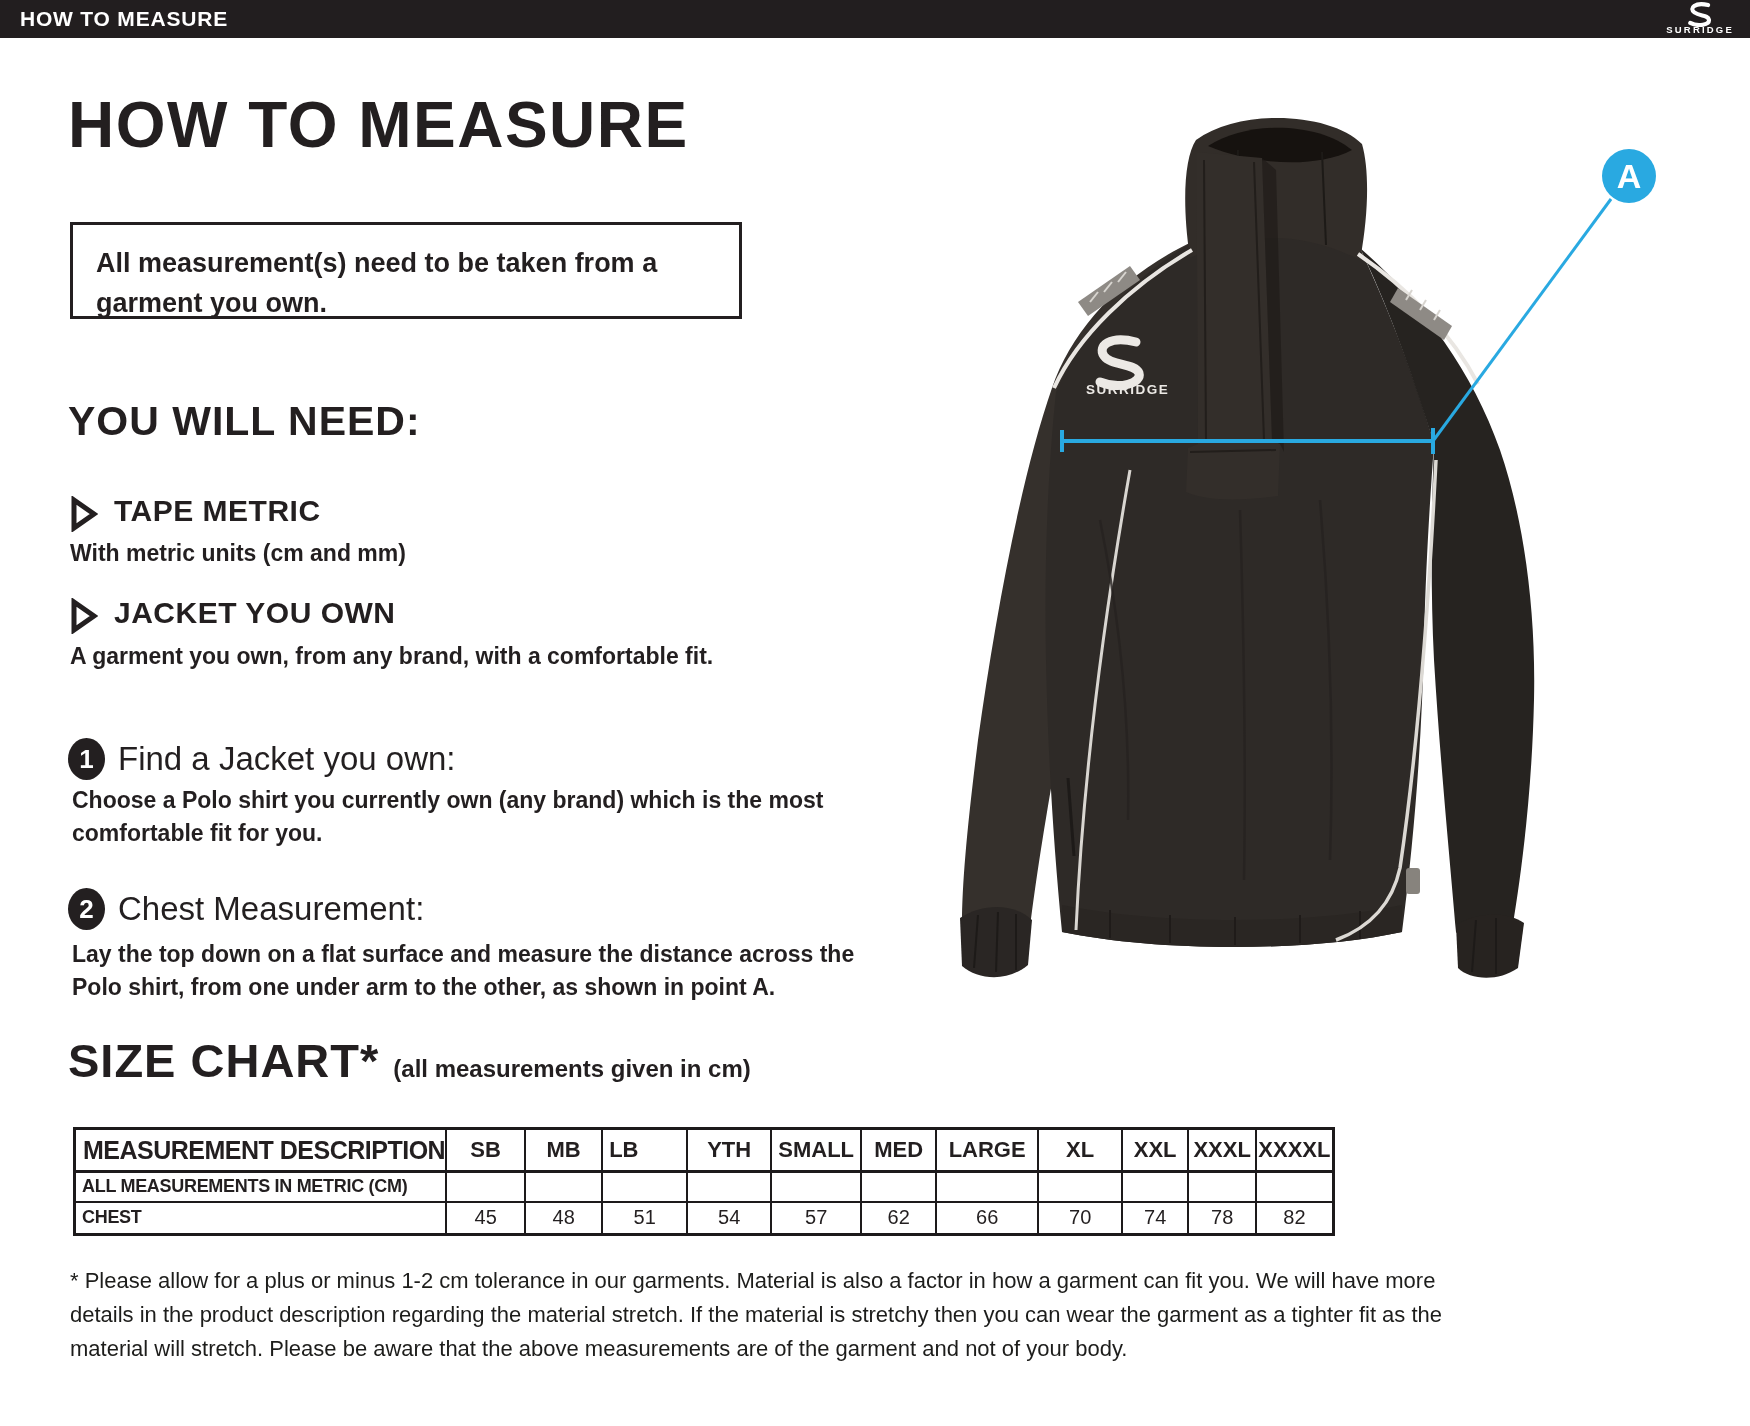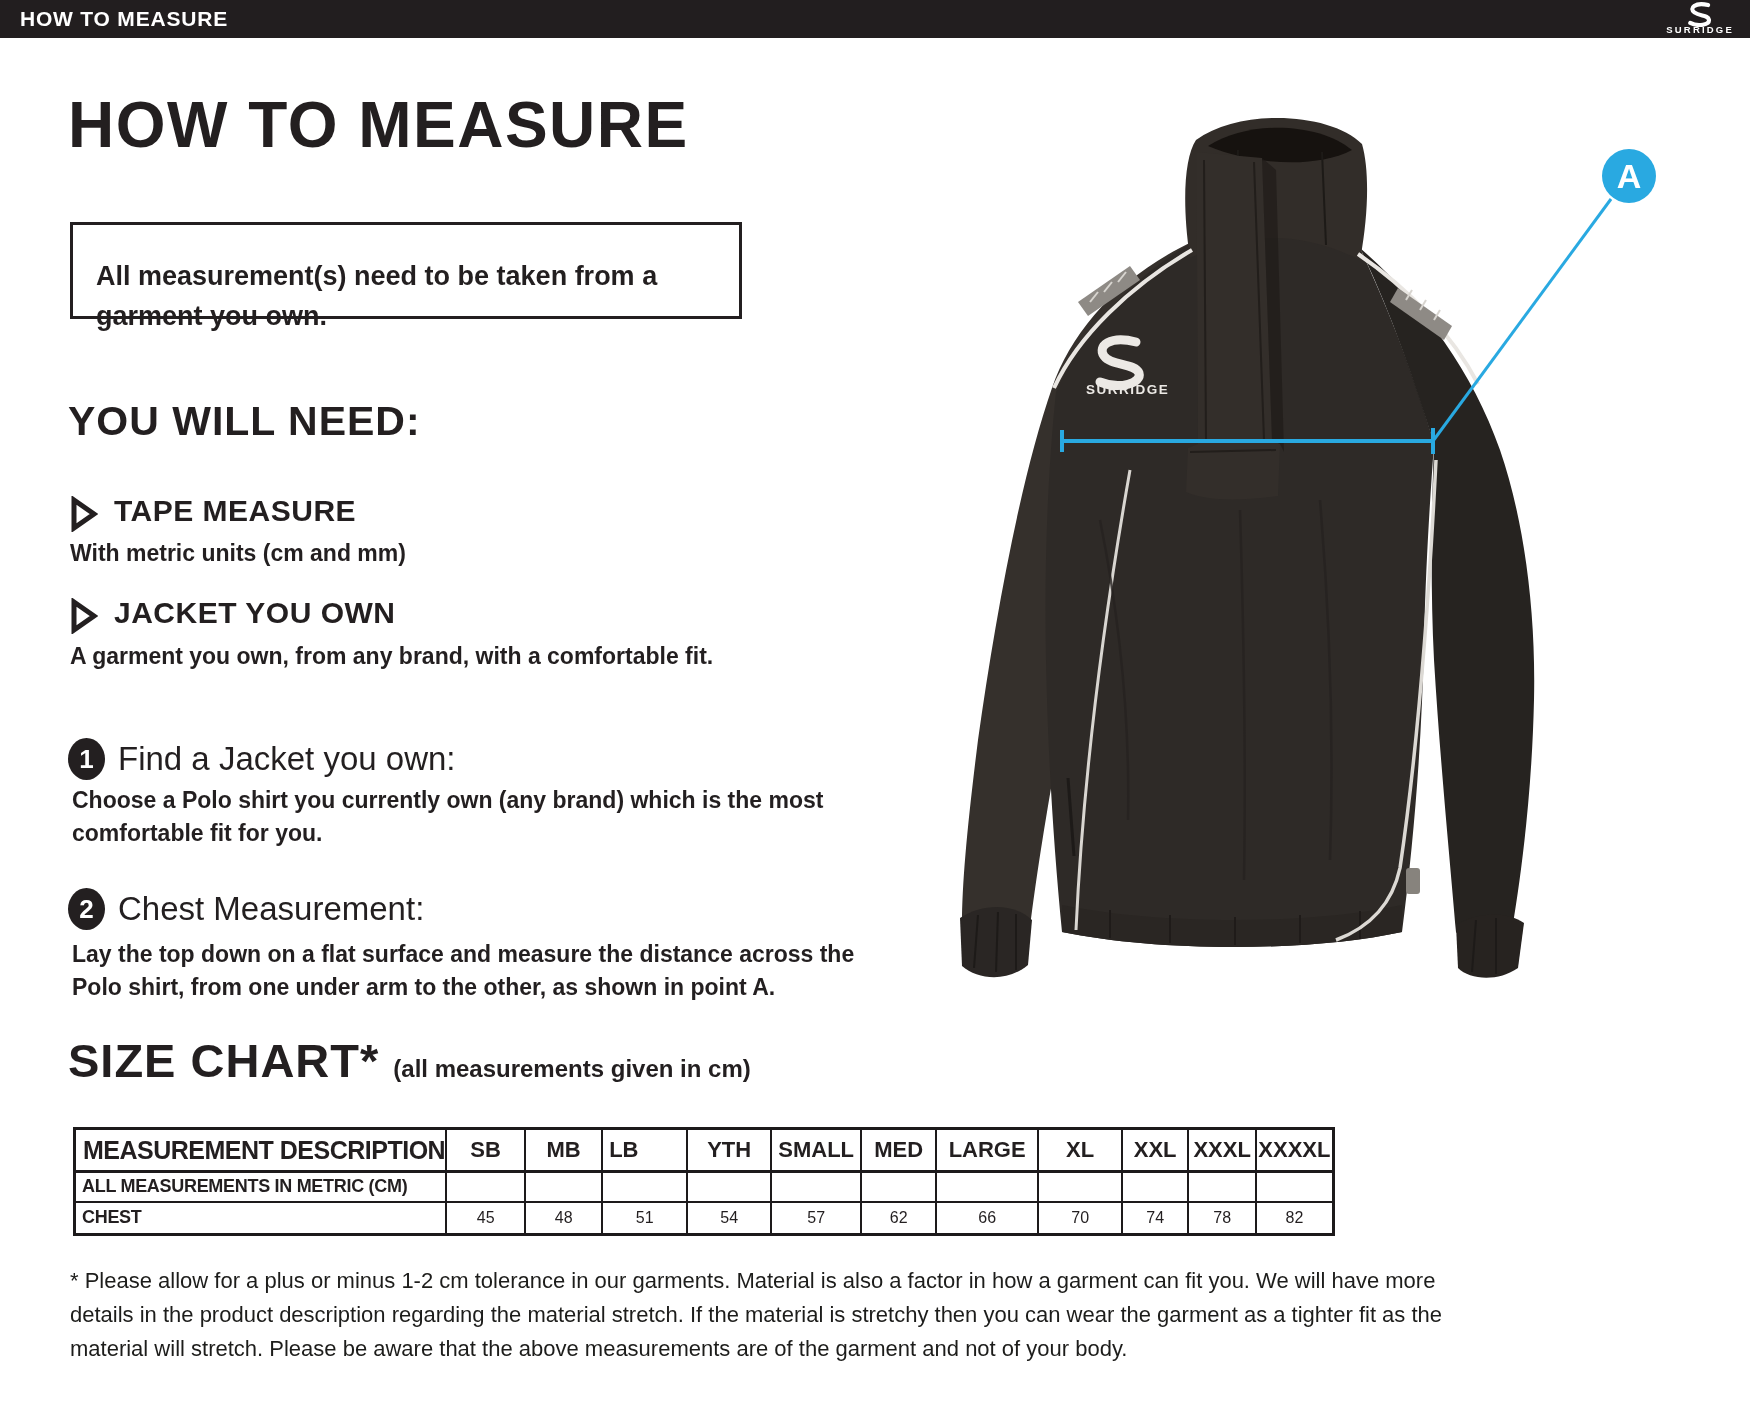--- a/index.html
+++ b/index.html
@@ -7,21 +7,21 @@
 
   
   .topbar { position:absolute; left:0; top:0; width:1750px; height:38px; background:#221e1f; display:flex; align-items:center; }
   .topbar-title { margin-left:20px; color:#fff; font-size:21px; font-weight:700; letter-spacing:0.8px; }
   .brand { position:absolute; right:16px; top:1px; text-align:center; color:#fff; line-height:1; }
   .brand svg { display:block; margin:0 auto; }
   .brand-name { font-size:9.5px; font-weight:700; letter-spacing:2.2px; margin-top:-2px; }
 
   .h1 { position:absolute; left:68px; top:88px; font-size:64px; font-weight:700; letter-spacing:1.5px; color:#231f20; }
 
-  .notice { position:absolute; left:70px; top:222px; width:672px; height:97px; border:3px solid #231f20; padding:31px 23px; font-size:27px; font-weight:700; line-height:40px; }
+  .notice { position:absolute; left:70px; top:222px; width:672px; height:97px; border:3px solid #231f20; padding:18px 23px; font-size:27px; font-weight:700; line-height:40px; }
 
   .ywn-heading { position:absolute; left:68px; top:398px; font-size:41px; font-weight:700; letter-spacing:1px; }
 
   .need-item-title { position:absolute; font-size:30px; font-weight:700; letter-spacing:0.5px; }
   .need-item-desc  { position:absolute; font-size:23px; font-weight:700; }
   .tri { position:absolute; width:28px; height:36px; }
 
   .step-circle { position:absolute; width:37px; height:42px; background:#231f20; border-radius:50%; color:#fff; font-size:26px; font-weight:700; text-align:center; line-height:42px; }
   .step-title { position:absolute; font-size:33px; font-weight:400; }
   .step-desc { position:absolute; width:830px; font-size:23px; font-weight:700; line-height:33px; }
@@ -33,21 +33,21 @@
   table.size { position:absolute; left:73px; top:1127px; border-collapse:collapse; table-layout:fixed; border:3px solid #1d1a1b; }
   table.size td, table.size th { border:2px solid #1d1a1b; vertical-align:middle; overflow:hidden; white-space:nowrap; }
   tr.hdr { height:43px; }
   tr.hdr th { border-bottom:3px solid #1d1a1b; }
   tr.r2 { height:30px; }
   tr.r3 { height:33px; }
   th.md { font-size:25px; font-weight:700; text-align:left; padding-left:7px; letter-spacing:-0.5px; }
   th.sz { font-size:22px; font-weight:700; text-align:center; }
   th.sz.left { text-align:left; padding-left:6px; }
   td.lbl { font-size:18px; font-weight:700; text-align:left; padding-left:6px; letter-spacing:-0.3px; }
-  td.val { font-size:16px; font-weight:400; text-align:center; }
+  td.val { font-size:20px; font-weight:400; text-align:center; }
 
   .footnote { position:absolute; left:70px; top:1264px; width:1410px; font-size:22px; font-weight:400; line-height:34px; color:#1d1d1b; }
 
   .jacket-svg { position:absolute; left:0; top:0; width:1750px; height:1426px; }
 </style>
 </head>
 <body>
 
 <div class="topbar">
   <span class="topbar-title">HOW TO MEASURE</span>
@@ -61,21 +61,21 @@
 
 <div class="h1">HOW TO MEASURE</div>
 
 <div class="notice">All measurement(s) need to be taken from a garment you own.</div>
 
 <div class="ywn-heading">YOU WILL NEED:</div>
 
 <svg class="tri" style="left:70px; top:496px;" viewBox="0 0 28 36">
   <polygon points="4,4 24,18 4,32" fill="#ffffff" stroke="#231f20" stroke-width="5"></polygon>
 </svg>
-<div class="need-item-title" style="left:114px; top:494px;">TAPE MEASURE</div>
+<div class="need-item-title" style="left:114px; top:494px;">TAPE METRIC</div>
 <div class="need-item-desc" style="left:70px; top:540px;">With metric units (cm and mm)</div>
 
 <svg class="tri" style="left:70px; top:598px;" viewBox="0 0 28 36">
   <polygon points="4,4 24,18 4,32" fill="#ffffff" stroke="#231f20" stroke-width="5"></polygon>
 </svg>
 <div class="need-item-title" style="left:114px; top:596px;">JACKET YOU OWN</div>
 <div class="need-item-desc" style="left:70px; top:643px;">A garment you own, from any brand, with a comfortable fit.</div>
 
 <div class="step-circle" style="left:68px; top:738px;">1</div>
 <div class="step-title" style="left:118px; top:740px;">Find a Jacket you own:</div>

